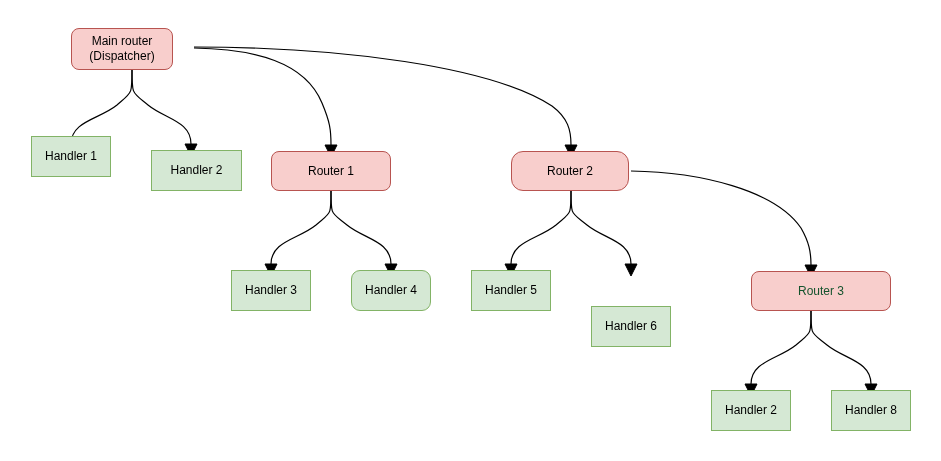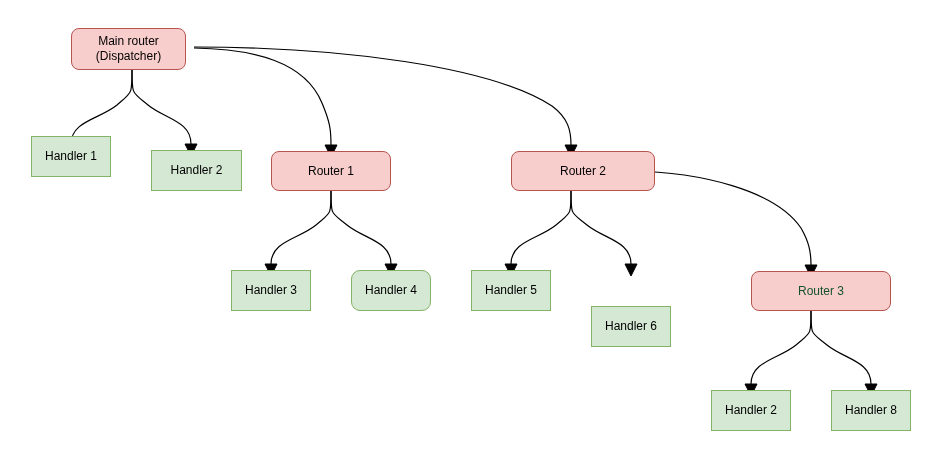--- a/index.html
+++ b/index.html
@@ -94,26 +94,26 @@
       <polygon class="arrow-head" points="265,264 271,276 277,264" fill="#000000" stroke="#000000"></polygon>
       <polygon class="arrow-head" points="385,264 391,276 397,264" fill="#000000" stroke="#000000"></polygon>
       <polygon class="arrow-head" points="505,264 511,276 517,264" fill="#000000" stroke="#000000"></polygon>
       <polygon class="arrow-head" points="625,264 631,276 637,264" fill="#000000" stroke="#000000"></polygon>
       <polygon class="arrow-head" points="805,265 811,277 817,265" fill="#000000" stroke="#000000"></polygon>
       <polygon class="arrow-head" points="745,384 751,396 757,384" fill="#000000" stroke="#000000"></polygon>
       <polygon class="arrow-head" points="865,384 871,396 877,384" fill="#000000" stroke="#000000"></polygon>
     </svg>
 
   <div id="node-layer">
-      <div class="node node-router" style="left: 71px; top: 28px; width: 115px; height: 42px; background: rgb(248, 206, 204); border-color: rgb(184, 84, 80); color: rgb(0, 0, 0);"><span class="node-label">Main router
+      <div class="node node-router" style="left: 71px; top: 28px; width: 102px; height: 42px; background: rgb(248, 206, 204); border-color: rgb(184, 84, 80); color: rgb(0, 0, 0);"><span class="node-label">Main router
 (Dispatcher)</span></div>
       <div class="node node-handler" style="left: 31px; top: 136px; width: 80px; height: 41px; background: rgb(213, 232, 212); border-color: rgb(130, 179, 102); color: rgb(0, 0, 0);"><span class="node-label">Handler 1</span></div>
       <div class="node node-handler" style="left: 151px; top: 150px; width: 91px; height: 41px; background: rgb(213, 232, 212); border-color: rgb(130, 179, 102); color: rgb(0, 0, 0);"><span class="node-label">Handler 2</span></div>
       <div class="node node-router" style="left: 271px; top: 151px; width: 120px; height: 40px; background: rgb(248, 206, 204); border-color: rgb(184, 84, 80); color: rgb(0, 0, 0);"><span class="node-label">Router 1</span></div>
-      <div class="node node-router" style="left: 511px; top: 151px; width: 144px; height: 40px; background: rgb(248, 206, 204); border-color: rgb(184, 84, 80); color: rgb(0, 0, 0);"><span class="node-label">Router 2</span></div>
+      <div class="node node-router" style="left: 511px; top: 151px; width: 118px; height: 40px; background: rgb(248, 206, 204); border-color: rgb(184, 84, 80); color: rgb(0, 0, 0); border-radius: 12px;"><span class="node-label">Router 2</span></div>
       <div class="node node-handler" style="left: 231px; top: 270px; width: 80px; height: 41px; background: rgb(213, 232, 212); border-color: rgb(130, 179, 102); color: rgb(0, 0, 0);"><span class="node-label">Handler 3</span></div>
       <div class="node node-handler" style="left: 351px; top: 270px; width: 80px; height: 41px; background: rgb(213, 232, 212); border-color: rgb(130, 179, 102); color: rgb(0, 0, 0); border-radius: 9px;"><span class="node-label">Handler 4</span></div>
       <div class="node node-handler" style="left: 471px; top: 270px; width: 80px; height: 41px; background: rgb(213, 232, 212); border-color: rgb(130, 179, 102); color: rgb(0, 0, 0);"><span class="node-label">Handler 5</span></div>
       <div class="node node-handler" style="left: 591px; top: 270px; width: 80px; height: 41px; background: rgb(213, 232, 212); border-color: rgb(130, 179, 102); color: rgb(0, 0, 0); margin-top: 36px;"><span class="node-label">Handler 6</span></div>
       <div class="node node-router" style="left: 751px; top: 271px; width: 140px; height: 40px; background: rgb(248, 206, 204); border-color: rgb(184, 84, 80); color: #14532d;"><span class="node-label">Router 3</span></div>
       <div class="node node-handler" style="left: 711px; top: 390px; width: 80px; height: 41px; background: rgb(213, 232, 212); border-color: rgb(130, 179, 102); color: rgb(0, 0, 0);"><span class="node-label">Handler 2</span></div>
       <div class="node node-handler" style="left: 831px; top: 390px; width: 80px; height: 41px; background: rgb(213, 232, 212); border-color: rgb(130, 179, 102); color: rgb(0, 0, 0);"><span class="node-label">Handler 8</span></div>
     </div>
 
 </div>

